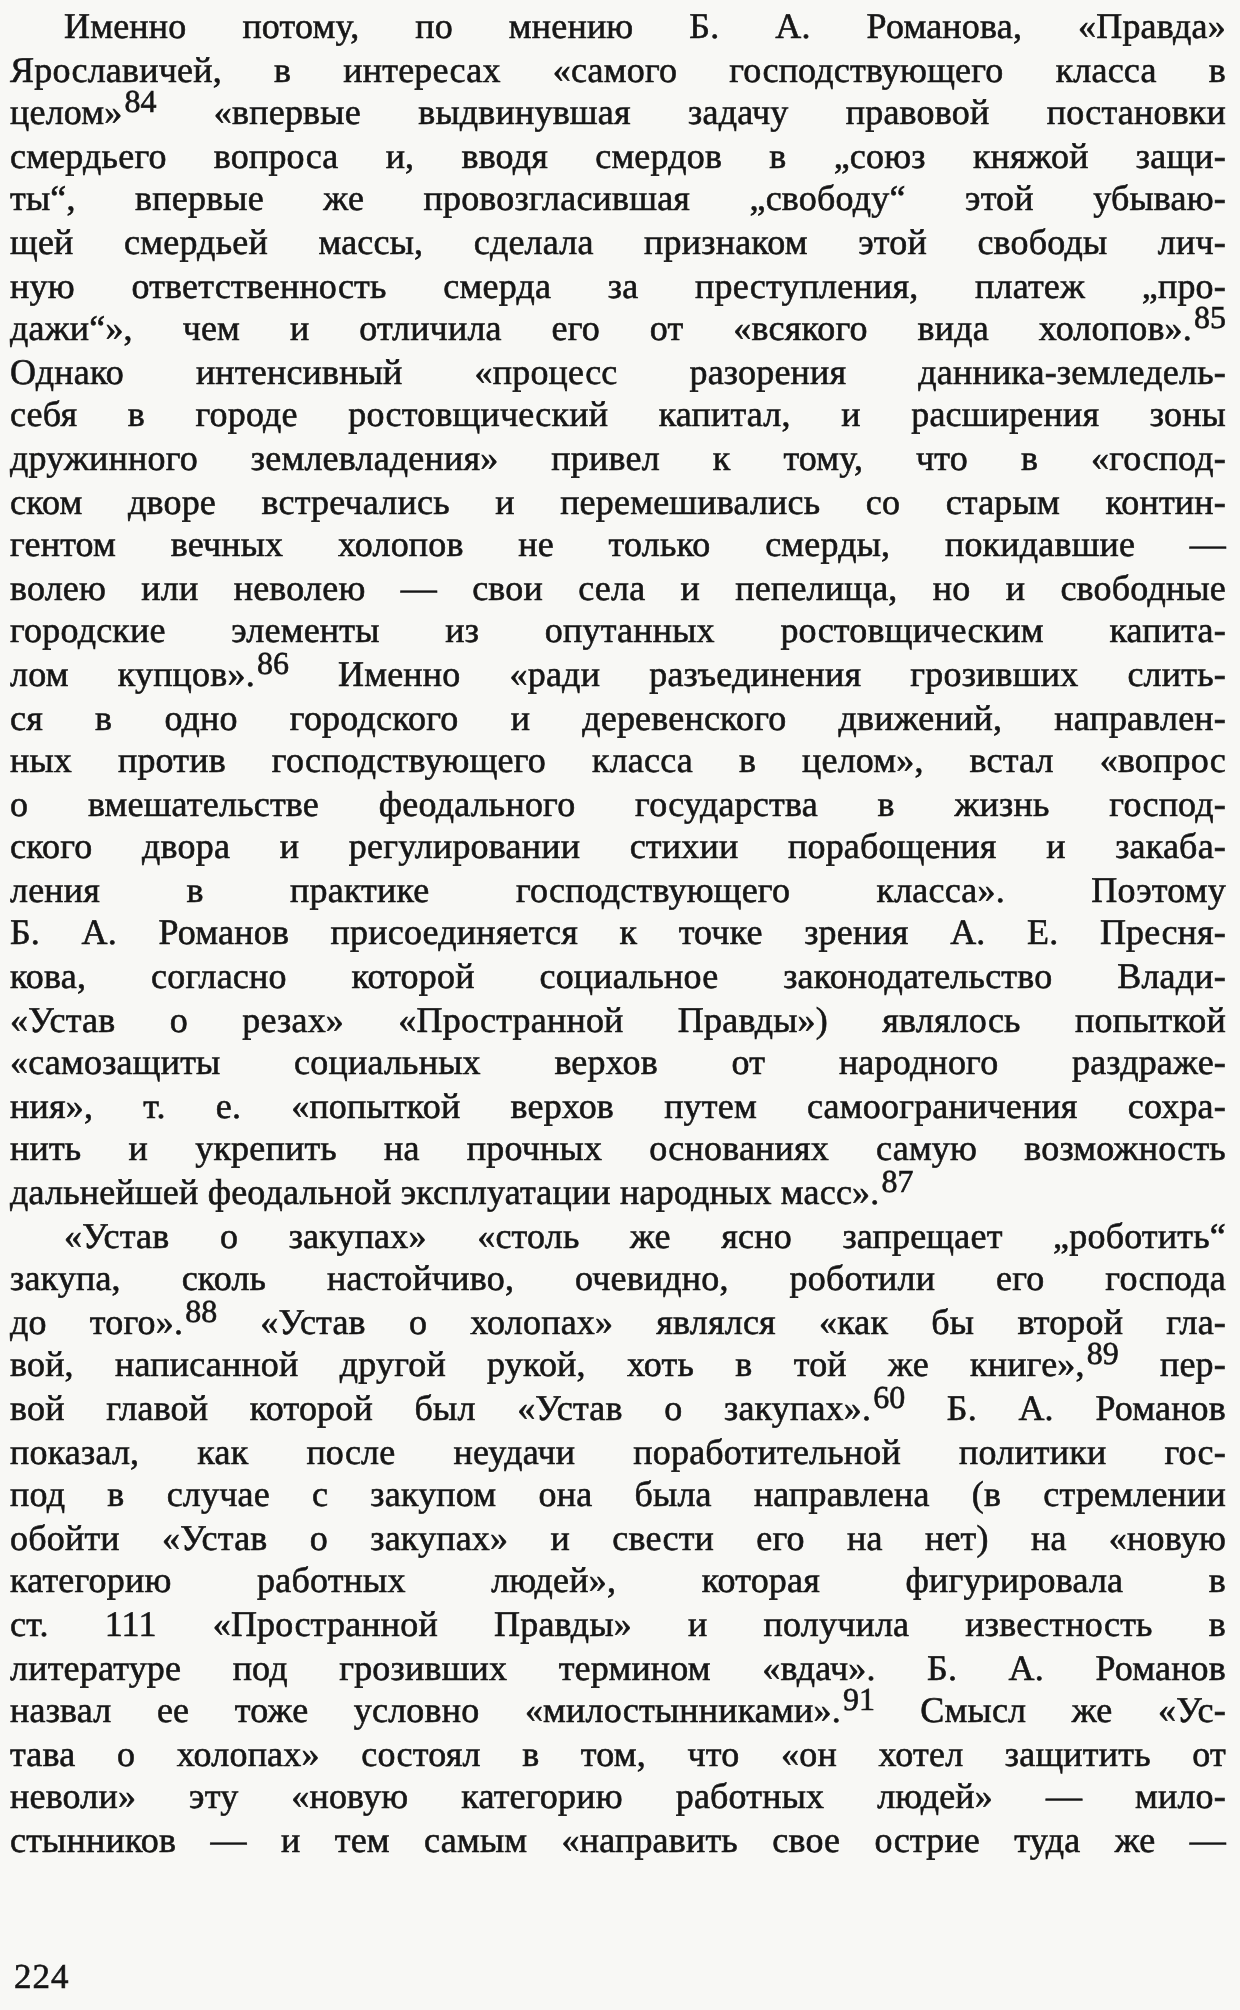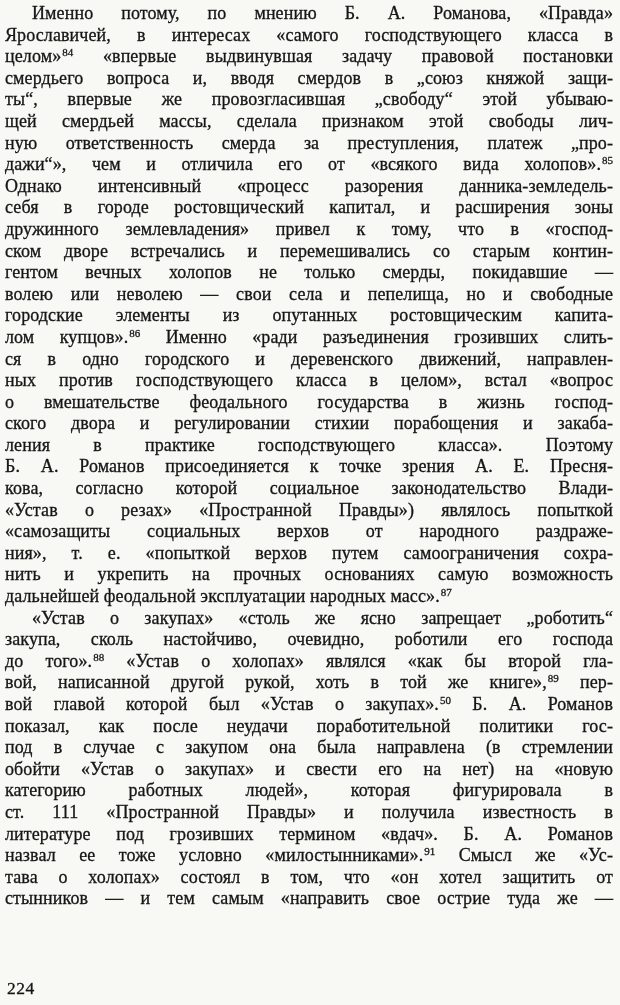--- a/index.html
+++ b/index.html
@@ -31,21 +31,21 @@
     letter-spacing: 0.1px;
     white-space: normal;
   }
   .line.para-end {
     text-align-last: left;
   }
   .line.indent {
     text-indent: 27px;
   }
   sup.fn {
-    font-size: 11px;
+    font-size: 16px;
     line-height: 0;
     vertical-align: 6px;
     letter-spacing: 0;
     margin-left: 1px;
   }
   .page-num {
     position: absolute;
     left: 7px;
     top: 978px;
     font-size: 17.5px;
@@ -83,25 +83,26 @@
       <div class="line">кова, согласно которой социальное законодательство Влади-</div>
       <div class="line">«Устав о резах» «Пространной Правды») являлось попыткой</div>
       <div class="line">«самозащиты социальных верхов от народного раздраже-</div>
       <div class="line">ния», т. е. «попыткой верхов путем самоограничения сохра-</div>
       <div class="line">нить и укрепить на прочных основаниях самую возможность</div>
       <div class="line para-end">дальнейшей феодальной эксплуатации народных масс».<sup class="fn">87</sup></div>
       <div class="line indent">«Устав о закупах» «столь же ясно запрещает „роботить“</div>
       <div class="line">закупа, сколь настойчиво, очевидно, роботили его господа</div>
       <div class="line">до того».<sup class="fn">88</sup> «Устав о холопах» являлся «как бы второй гла-</div>
       <div class="line">вой, написанной другой рукой, хоть в той же книге»,<sup class="fn">89</sup> пер-</div>
-      <div class="line">вой главой которой был «Устав о закупах».<sup class="fn">50</sup> Б. А. Романов</div>
+      <div class="line">вой главой которой был «Устав о закупах».<sup class="fn">60</sup> Б. А. Романов</div>
       <div class="line">показал, как после неудачи поработительной политики гос-</div>
       <div class="line">под в случае с закупом она была направлена (в стремлении</div>
       <div class="line">обойти «Устав о закупах» и свести его на нет) на «новую</div>
       <div class="line">категорию работных людей», которая фигурировала в</div>
       <div class="line">ст. 111 «Пространной Правды» и получила известность в</div>
       <div class="line">литературе под грозивших термином «вдач». Б. А. Романов</div>
       <div class="line">назвал ее тоже условно «милостынниками».<sup class="fn">91</sup> Смысл же «Ус-</div>
       <div class="line">тава о холопах» состоял в том, что «он хотел защитить от</div>
+      <div class="line">неволи» эту «новую категорию работных людей» — мило-</div>
       <div class="line">стынников — и тем самым «направить свое острие туда же —</div>
     </div>
   <div class="page-num">224</div>
 </div>
 
 </body></html>

